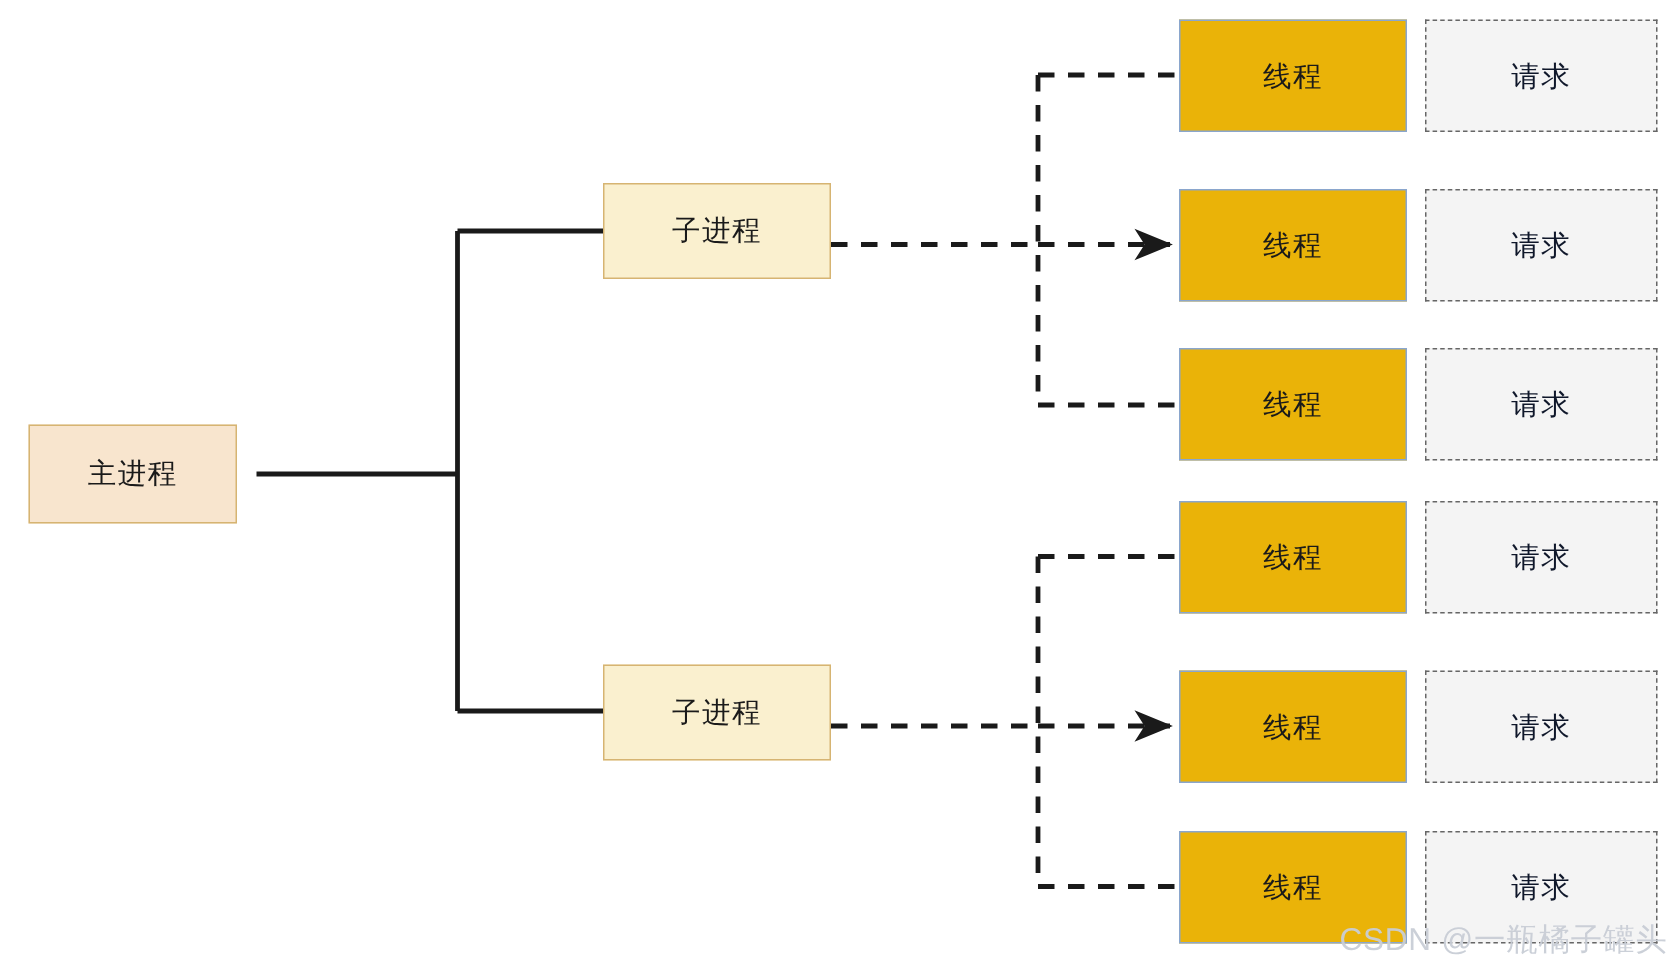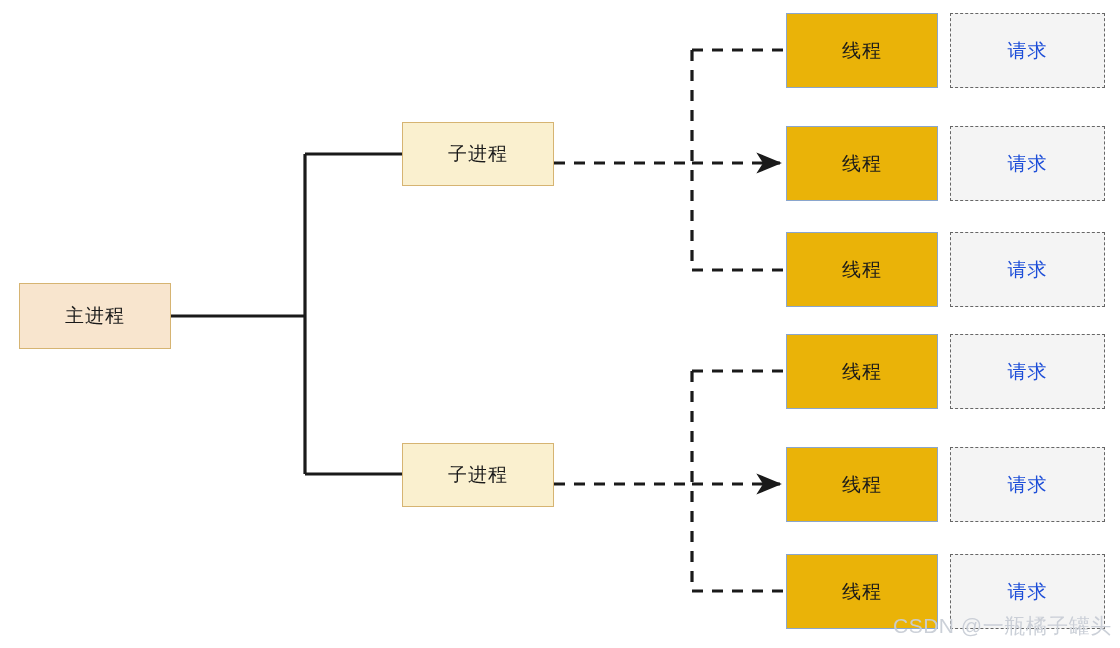--- a/index.html
+++ b/index.html
@@ -47,21 +47,21 @@
     border: 1.6px solid #d6b472;
     text-align: right;
   }
   .node-thread {
     background: #eab308;
     border: 1.6px solid #8aa6cd;
   }
   .node-request {
     background: #f4f4f4;
     border: 1.7px dashed #666666;
-    color: #1d4ed8;
+    color: #0f172a;
   }
   .watermark {
     position: absolute;
     left: 893px;
     top: 612px;
     font-size: 21px;
     color: #c9ced6;
     letter-spacing: 0.5px;
     white-space: nowrap;
     opacity: 0.95;
@@ -96,21 +96,21 @@
 
     <g>
       <path d="M554,484 L692,484" stroke="#1a1a1a" stroke-width="3.2" fill="none" stroke-dasharray="11 9"></path>
       <path d="M692,371 L692,591" stroke="#1a1a1a" stroke-width="3.2" fill="none" stroke-dasharray="11 9"></path>
       <path d="M692,371 L786,371" stroke="#1a1a1a" stroke-width="3.2" fill="none" stroke-dasharray="11 9"></path>
       <path d="M692,484 L780,484" stroke="#1a1a1a" stroke-width="3.2" fill="none" stroke-dasharray="11 9" marker-end="url(#arrow)"></path>
       <path d="M692,591 L786,591" stroke="#1a1a1a" stroke-width="3.2" fill="none" stroke-dasharray="11 9"></path>
     </g>
   </svg>
 
-  <div class="node node-main" style="left:19px; top:283px; width:152px; height:66px;">主进程</div>
+  <div class="node node-main" style="left:19px; top:283px; width:139px; height:66px;">主进程</div>
 
   <div class="node node-child" style="left:402px; top:122px; width:152px; height:64px;">子进程</div>
   <div class="node node-child" style="left:402px; top:443px; width:152px; height:64px;">子进程</div>
 
   <div class="node node-thread" style="left:786px; top:13px; width:152px; height:75px;">线程</div>
   <div class="node node-thread" style="left:786px; top:126px; width:152px; height:75px;">线程</div>
   <div class="node node-thread" style="left:786px; top:232px; width:152px; height:75px;">线程</div>
   <div class="node node-thread" style="left:786px; top:334px; width:152px; height:75px;">线程</div>
   <div class="node node-thread" style="left:786px; top:447px; width:152px; height:75px;">线程</div>
   <div class="node node-thread" style="left:786px; top:554px; width:152px; height:75px;">线程</div>

